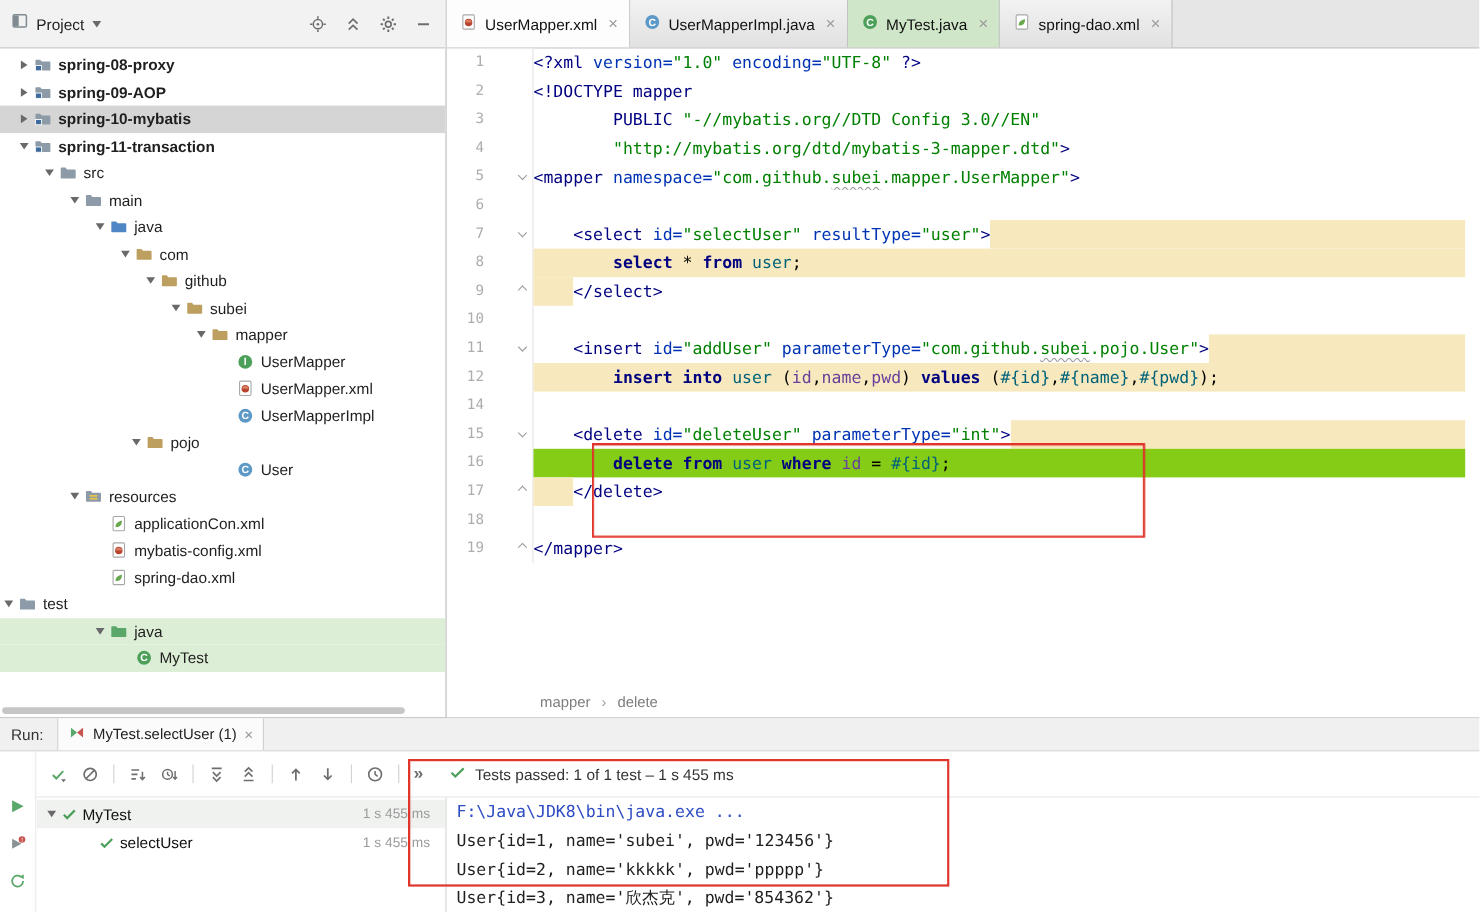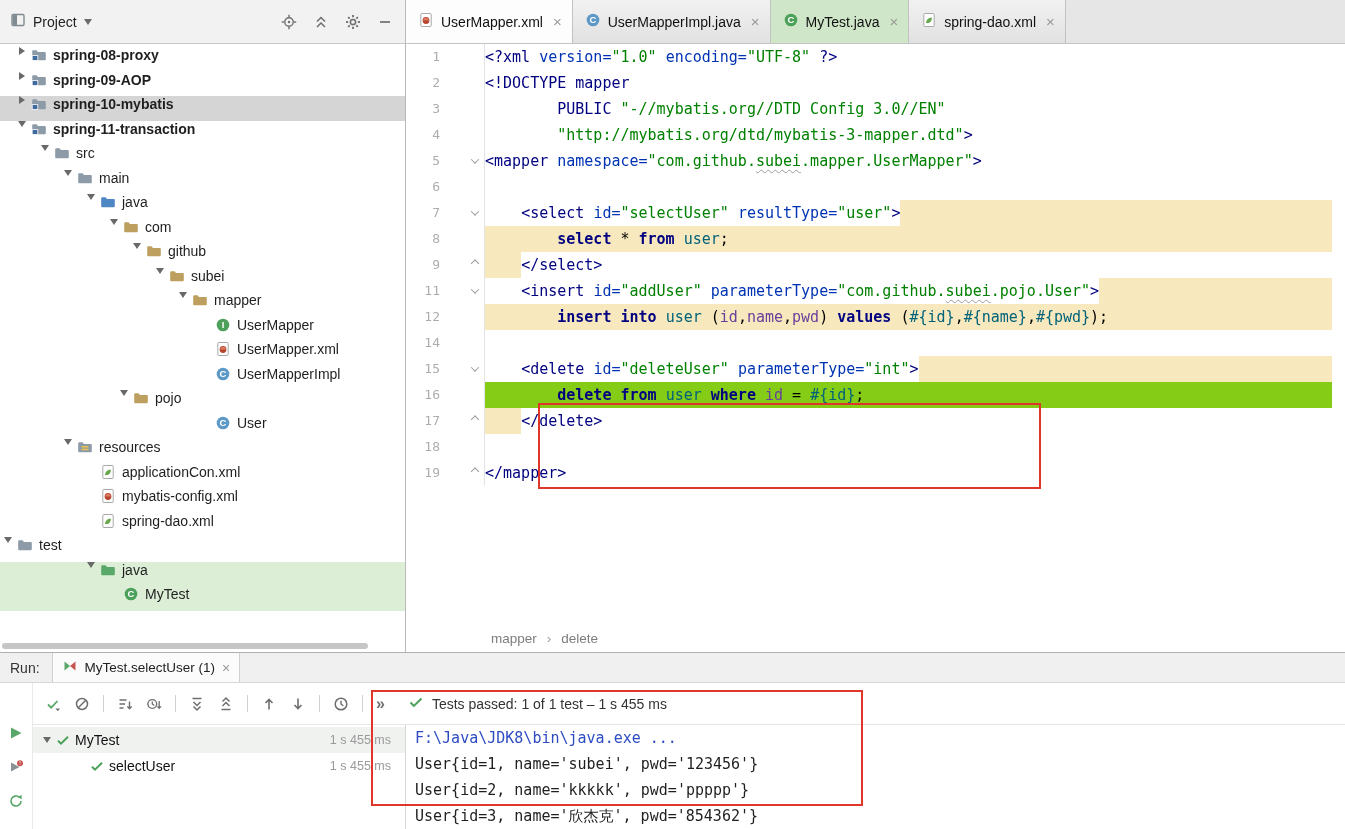--- a/index.html
+++ b/index.html
@@ -11,21 +11,21 @@
   .project-panel { flex:0 0 406px; width:406px; border-right:1px solid #b9b9b9;
                    display:flex; flex-direction:column; position:relative; background:#fff; overflow:hidden; }
   .panel-header { flex:0 0 44px; display:flex; align-items:center; gap:7px;
                   padding:0 12px 0 10px; background:#f2f2f2; border-bottom:1px solid #c9c9c9; }
   .ptitle { font-size:14px; color:#222; }
   .flex1 { flex:1; }
   .hicons { display:flex; align-items:center; gap:16px; }
   .hicons > span { display:inline-flex; cursor:default; }
 
   .tree { flex:1; overflow:hidden; padding-top:3px; }
-  .trow { height:24.5px; display:flex; align-items:flex-start; font-size:14px; color:#1f1f1f; white-space:nowrap; }
+  .trow { height:24.5px; display:flex; align-items:center; font-size:14px; color:#1f1f1f; white-space:nowrap; }
   .trow.selected { background:#d5d5d5; }
   .trow.green { background:#ddeed6; }
   .bold { font-weight:bold; }
   .arrowbox { flex:0 0 16px; width:16px; display:flex; justify-content:center; }
   .ticon { flex:0 0 18px; width:18px; display:inline-flex; align-items:center; justify-content:center; }
   .tlabel { margin-left:5px; }
 
   .tri { display:inline-block; width:0; height:0; }
   .tri.down { border-left:4.5px solid transparent; border-right:4.5px solid transparent; border-top:6px solid #696969; }
   .tri.right { border-top:4.5px solid transparent; border-bottom:4.5px solid transparent; border-left:6px solid #696969; }
@@ -536,20 +536,27 @@
           <div class="eline hl-full"><span class="tk-p">        </span><span class="tk-kw">select </span><span class="tk-p">* </span><span class="tk-kw">from </span><span class="tk-tbl">user</span><span class="tk-p">;</span></div>
         </div>
         <div class="erow">
           <div class="gutter">
             <span class="lnum">9</span>
             <span class="foldc">
               <span class="chev up"></span>
             </span>
           </div>
           <div class="eline"><span class="tk-p ihl">    </span><span class="tk-tag">&lt;/select&gt;</span></div>
+        </div>
+        <div class="erow">
+          <div class="gutter">
+            <span class="lnum">10</span>
+            <span class="foldc"></span>
+          </div>
+          <div class="eline"></div>
         </div>
         <div class="erow">
           <div class="gutter">
             <span class="lnum">11</span>
             <span class="foldc">
               <span class="chev down"></span>
             </span>
           </div>
           <div class="eline"><span class="tk-p">    </span><span class="tk-tag">&lt;insert </span><span class="tk-attr">id=</span><span class="tk-str">"addUser"</span><span class="tk-p"> </span><span class="tk-attr">parameterType=</span><span class="tk-str">"com.github.</span><span class="tk-str tk-wavy">subei</span><span class="tk-str">.pojo.User"</span><span class="tk-tag">&gt;</span><span class="fillhl"></span></div>
         </div>

